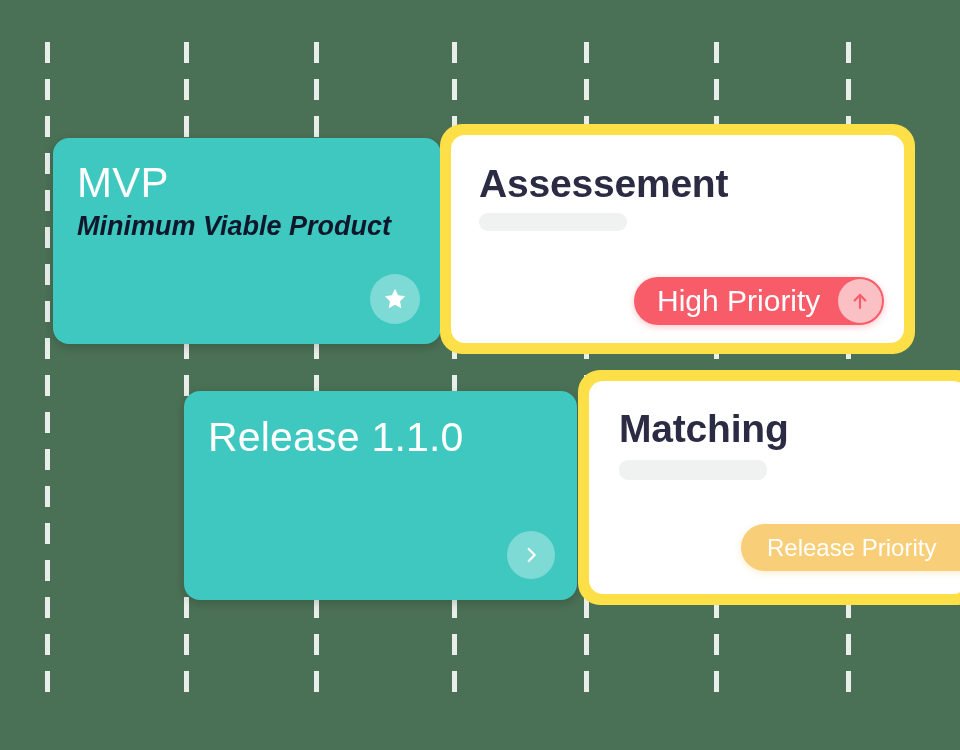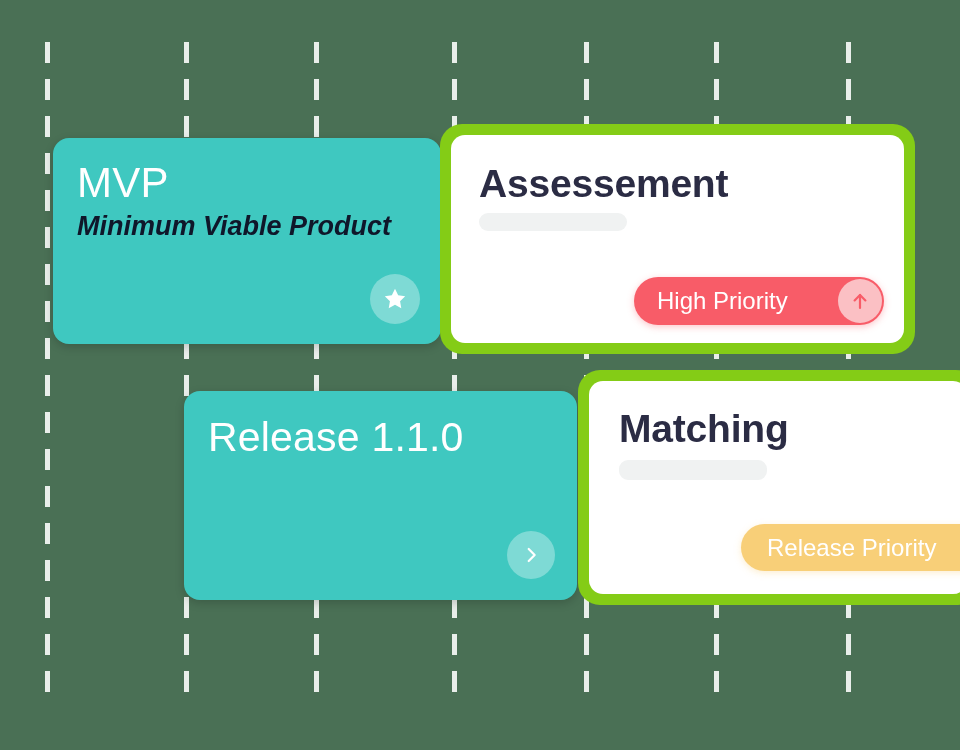--- a/index.html
+++ b/index.html
@@ -70,21 +70,21 @@
     position: absolute;
     border-radius: 50%;
     background: rgba(255,255,255,0.33);
     display: flex;
     align-items: center;
     justify-content: center;
   }
 
   
   .card-outline {
-    background: #84cc16;
+    background: #fde047;
     border-radius: 22px;
   }
   .card-outline .inner {
     position: absolute;
     left: 11px;
     top: 11px;
     right: 11px;
     bottom: 11px;
     background: #ffffff;
     border-radius: 14px;
@@ -170,21 +170,21 @@
   }
   #card-assessment .skeleton-bar {
     left: 28px; top: 78px;
     width: 148px; height: 18px;
   }
   #pill-high {
     left: 183px; top: 142px;
     width: 250px; height: 48px;
     padding-left: 23px;
   }
-  #pill-high .pill-label { font-size: 24px; }
+  #pill-high .pill-label { font-size: 30px; }
   #pill-high .pill-icon {
     right: 2px; top: 2px;
     width: 44px; height: 44px;
   }
 
   #card-release {
     left: 184px; top: 391px;
     width: 393px; height: 209px;
     z-index: 3;
     text-align: right;

